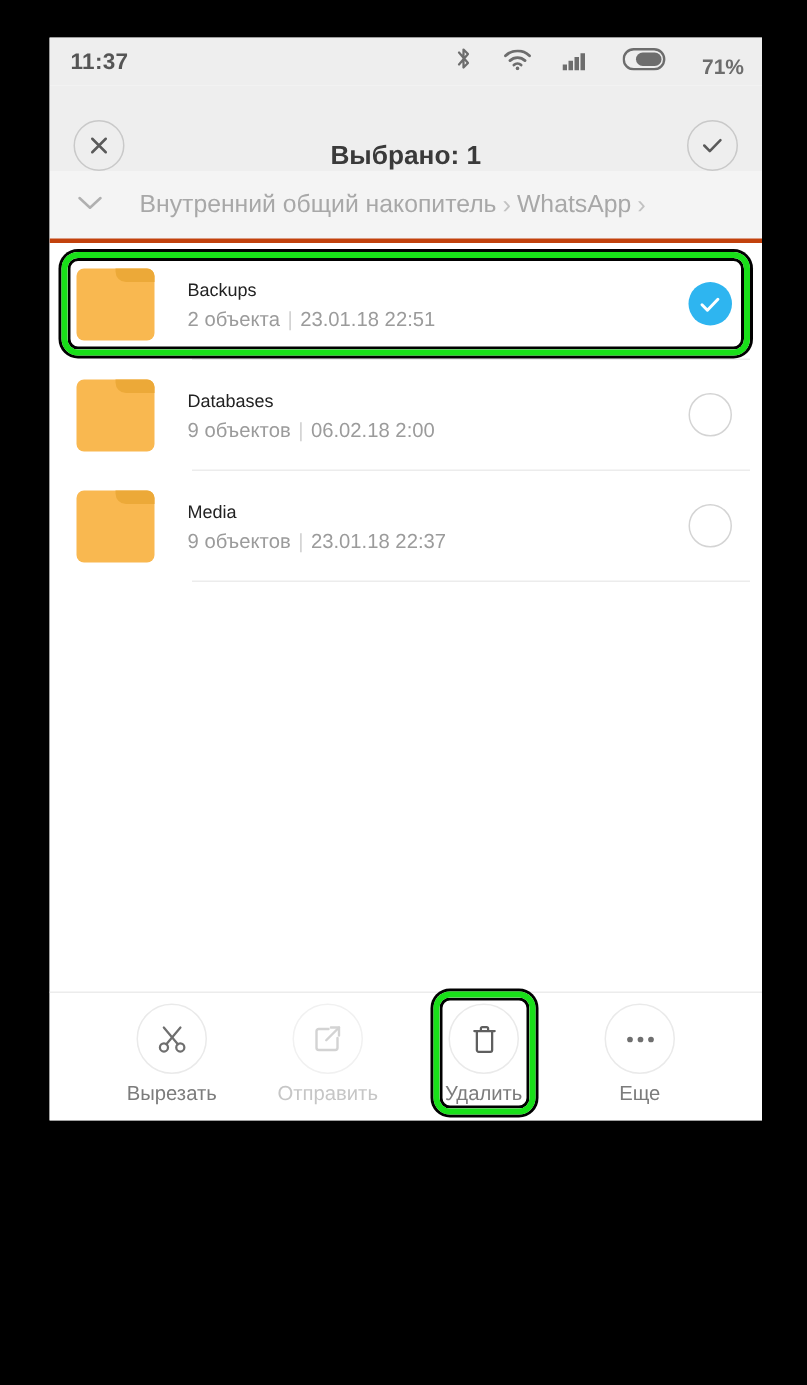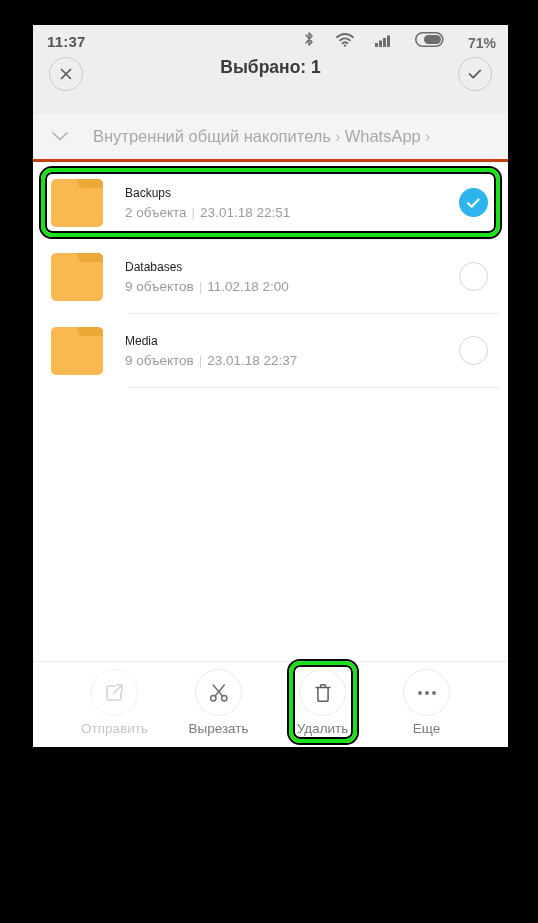--- a/index.html
+++ b/index.html
@@ -52,21 +52,21 @@
     color: #6d6d6d;
     margin-left: 2px;
   }
   .ico { display: block; }
 
   
   .header {
     height: 57px;
     background: #eeeeee;
     display: flex;
-    align-items: flex-start;
+    align-items: flex-end;
     padding: 0 16px;
     box-sizing: border-box;
     flex: 0 0 auto;
     position: relative;
   }
   .circle-btn {
     width: 34px;
     height: 34px;
     border-radius: 50%;
     border: 1.2px solid #c9c9c9;
@@ -331,21 +331,21 @@
     <div class="row-sep"></div>
 
     <div class="row">
       <div class="folder">
         <div class="body"></div>
         <div class="tab"></div>
       </div>
       <div class="row-text">
         <div class="row-title">Databases</div>
         <div class="row-sub">
-          <span>9 объектов</span><span class="bar">|</span><span>11.02.18 2:00</span>
+          <span>9 объектов</span><span class="bar">|</span><span>06.02.18 2:00</span>
         </div>
       </div>
       <div class="cb off"></div>
     </div>
     <div class="row-sep"></div>
 
     <div class="row">
       <div class="folder">
         <div class="body"></div>
         <div class="tab"></div>
@@ -356,44 +356,44 @@
           <span>9 объектов</span><span class="bar">|</span><span>23.01.18 22:37</span>
         </div>
       </div>
       <div class="cb off"></div>
     </div>
     <div class="row-sep"></div>
 
   </div>
 
   <div class="toolbar">
-
-    <div class="tb-item disabled">
-      <div class="tb-circle">
-        <svg width="21" height="21" viewBox="0 0 21 21">
-          <path d="M11 4 H4.5 A1.5 1.5 0 0 0 3 5.5 V16.5 A1.5 1.5 0 0 0 4.5 18 H15.5 A1.5 1.5 0 0 0 17 16.5 V10" fill="none" stroke="#d3d3d3" stroke-width="1.6" stroke-linecap="round"></path>
-          <path d="M9.5 11.5 L18 3" fill="none" stroke="#d3d3d3" stroke-width="1.6" stroke-linecap="round"></path>
-          <path d="M12.6 3 H18 V8.4" fill="none" stroke="#d3d3d3" stroke-width="1.6" stroke-linecap="round" stroke-linejoin="round"></path>
-        </svg>
-      </div>
-      <div class="tb-label">Отправить</div>
-    </div>
 
     <div class="tb-item">
       <div class="tb-circle">
         <svg width="22" height="22" viewBox="0 0 22 22">
           <circle cx="5.3" cy="16.3" r="2.7" fill="none" stroke="#6f6f6f" stroke-width="1.5"></circle>
           <circle cx="16.2" cy="16.3" r="2.7" fill="none" stroke="#6f6f6f" stroke-width="1.5"></circle>
           <path d="M6.9 14.2 L16.3 3" fill="none" stroke="#6f6f6f" stroke-width="1.5" stroke-linecap="round"></path>
           <path d="M14.6 14.2 L5.2 3" fill="none" stroke="#6f6f6f" stroke-width="1.5" stroke-linecap="round"></path>
         </svg>
       </div>
       <div class="tb-label">Вырезать</div>
     </div>
 
+    <div class="tb-item disabled">
+      <div class="tb-circle">
+        <svg width="21" height="21" viewBox="0 0 21 21">
+          <path d="M11 4 H4.5 A1.5 1.5 0 0 0 3 5.5 V16.5 A1.5 1.5 0 0 0 4.5 18 H15.5 A1.5 1.5 0 0 0 17 16.5 V10" fill="none" stroke="#d3d3d3" stroke-width="1.6" stroke-linecap="round"></path>
+          <path d="M9.5 11.5 L18 3" fill="none" stroke="#d3d3d3" stroke-width="1.6" stroke-linecap="round"></path>
+          <path d="M12.6 3 H18 V8.4" fill="none" stroke="#d3d3d3" stroke-width="1.6" stroke-linecap="round" stroke-linejoin="round"></path>
+        </svg>
+      </div>
+      <div class="tb-label">Отправить</div>
+    </div>
+
     <div class="tb-item">
       <div class="tb-circle">
         <svg width="20" height="22" viewBox="0 0 20 22">
           <path d="M3.2 5.4 H16.8" fill="none" stroke="#5f5f5f" stroke-width="1.5" stroke-linecap="round"></path>
           <path d="M7.6 5.4 V3.6 A0.9 0.9 0 0 1 8.5 2.7 H11.5 A0.9 0.9 0 0 1 12.4 3.6 V5.4" fill="none" stroke="#5f5f5f" stroke-width="1.5" stroke-linejoin="round"></path>
           <path d="M4.9 5.4 V18 A1.2 1.2 0 0 0 6.1 19.2 H13.9 A1.2 1.2 0 0 0 15.1 18 V5.4" fill="none" stroke="#5f5f5f" stroke-width="1.5" stroke-linejoin="round"></path>
         </svg>
       </div>
       <div class="tb-label">Удалить</div>
       <div class="annot-tb"></div>

